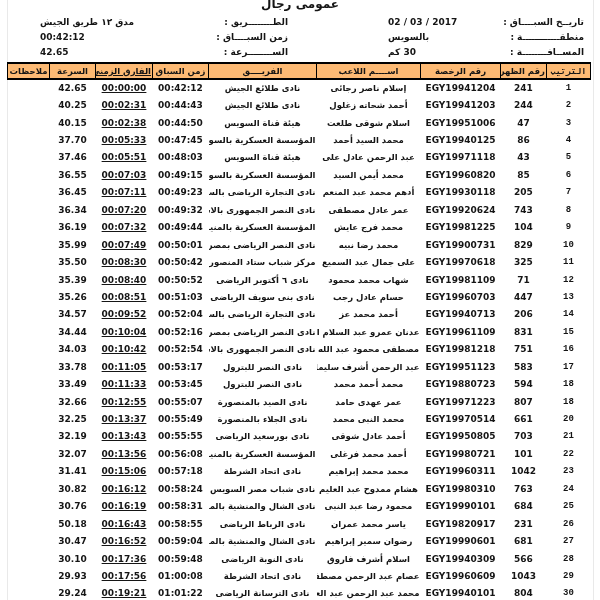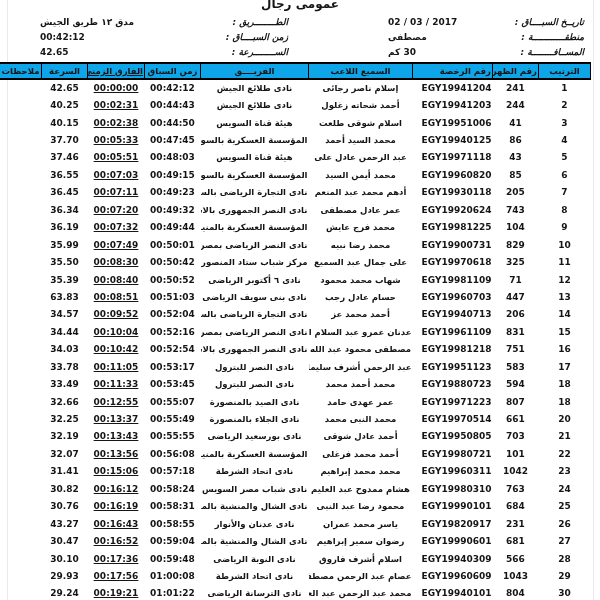--- a/index.html
+++ b/index.html
@@ -20,34 +20,34 @@
     text-align:center;
     font-size:12px;
     margin-top:-3px;
     letter-spacing:0;
   }
 
   .info-block { position:absolute; font-size:9px; }
   .info-right { top:15px; right:16px; width:196px; }
   .info-left  { top:15px; left:40px;  width:248px; }
   .info-row { display:flex; justify-content:space-between; line-height:15px; }
-  .info-label { white-space:nowrap;font-style:italic; }
+  .info-label { white-space:nowrap; }
   .info-value { white-space:nowrap; text-align:right; }
   .num { direction:ltr; unicode-bidi:embed; }
 
   table {
     position:absolute;
     top:62px;
     right:9px;
     width:583px;
     border-collapse:collapse;
     table-layout:fixed;
   }
   thead th {
-    background:#0ea5e9;
+    background:#fdba74;
     border:1px solid #000;
     border-top:2px solid #000;
     border-bottom:2px solid #000;
     font-size:8.5px;
     font-weight:bold;
     height:16px;
     padding:0 1px;
     white-space:nowrap;
     overflow:hidden;
     text-align:center;
@@ -58,23 +58,23 @@
     text-align:center;
     white-space:nowrap;
     overflow:hidden;
     padding:0 1px;
     vertical-align:middle;
   }
   td.c-rank, td.c-back_no, td.c-license, td.c-time, td.c-gap, td.c-speed {
     font-size:9px;
     direction:ltr;
   }
-  .c-rank    { width:52px; }
+  .c-rank    { width:44px;font-family:Liberation Mono, monospace; }
   .c-back_no { width:46px; }
-  .c-license { width:80px;text-align:right; }
+  .c-license { width:80px; }
   .c-name    { width:104px; }
   .c-team    { width:108px;margin-left:44px; }
   .c-time    { width:56px; }
   .c-gap     { width:57px;text-decoration:underline; }
   .c-speed   { width:46px; }
   .c-notes   { width:42px; }
 </style>
 </head>
 <body>
 
@@ -83,21 +83,21 @@
 
 <div class="title">عمومى رجال</div>
 
 <div class="info-block info-right">
   <div class="info-row">
     <span class="info-label">تاريــخ السبــــاق :</span>
     <span class="info-value num">02 / 03 / 2017</span>
   </div>
   <div class="info-row">
     <span class="info-label">منطقــــــــــــة :</span>
-    <span class="info-value">مصطفى</span>
+    <span class="info-value">بالسويس</span>
   </div>
   <div class="info-row">
     <span class="info-label">المســافــــــــة :</span>
     <span class="info-value">30 كم</span>
   </div>
 </div>
 
 <div class="info-block info-left">
   <div class="info-row">
     <span class="info-label">الطــــــــريق :</span>
@@ -112,21 +112,21 @@
     <span class="info-value num">42.65</span>
   </div>
 </div>
 
 <table>
   <thead>
     <tr id="head-row">
         <th class="c-rank">الترتيب</th>
         <th class="c-back_no">رقم الظهر</th>
         <th class="c-license">رقم الرخصة</th>
-        <th class="c-name">السميع اللاعب</th>
+        <th class="c-name">اســــم اللاعب</th>
         <th class="c-team">الفريــــق</th>
         <th class="c-time">زمن السباق</th>
         <th class="c-gap">الفارق الزمنى</th>
         <th class="c-speed">السرعة</th>
         <th class="c-notes">ملاحظات</th>
       </tr>
   </thead>
   <tbody id="body-rows">
       <tr>
         <td class="c-rank">1</td>
@@ -145,21 +145,21 @@
         <td class="c-license">EGY19941203</td>
         <td class="c-name">أحمد شحاته زغلول</td>
         <td class="c-team">نادى طلائع الجيش</td>
         <td class="c-time">00:44:43</td>
         <td class="c-gap">00:02:31</td>
         <td class="c-speed">40.25</td>
         <td class="c-notes"></td>
       </tr>
       <tr>
         <td class="c-rank">3</td>
-        <td class="c-back_no">41</td>
+        <td class="c-back_no">47</td>
         <td class="c-license">EGY19951006</td>
         <td class="c-name">اسلام شوقى طلعت</td>
         <td class="c-team">هيئة قناة السويس</td>
         <td class="c-time">00:44:50</td>
         <td class="c-gap">00:02:38</td>
         <td class="c-speed">40.15</td>
         <td class="c-notes"></td>
       </tr>
       <tr>
         <td class="c-rank">4</td>
@@ -261,21 +261,21 @@
         <td class="c-notes"></td>
       </tr>
       <tr>
         <td class="c-rank">13</td>
         <td class="c-back_no">447</td>
         <td class="c-license">EGY19960703</td>
         <td class="c-name">حسام عادل رجب</td>
         <td class="c-team">نادى بنى سويف الرياضى</td>
         <td class="c-time">00:51:03</td>
         <td class="c-gap">00:08:51</td>
-        <td class="c-speed">63.83</td>
+        <td class="c-speed">35.26</td>
         <td class="c-notes"></td>
       </tr>
       <tr>
         <td class="c-rank">14</td>
         <td class="c-back_no">206</td>
         <td class="c-license">EGY19940713</td>
         <td class="c-name">أحمد محمد عز</td>
         <td class="c-team">نادى التجارة الرياضى بالسويس</td>
         <td class="c-time">00:52:04</td>
         <td class="c-gap">00:09:52</td>
@@ -401,24 +401,24 @@
         <td class="c-time">00:58:31</td>
         <td class="c-gap">00:16:19</td>
         <td class="c-speed">30.76</td>
         <td class="c-notes"></td>
       </tr>
       <tr>
         <td class="c-rank">26</td>
         <td class="c-back_no">231</td>
         <td class="c-license">EGY19820917</td>
         <td class="c-name">ياسر محمد عمران</td>
-        <td class="c-team">نادى عدنان والأنوار</td>
+        <td class="c-team">نادى الرباط الرياضى</td>
         <td class="c-time">00:58:55</td>
         <td class="c-gap">00:16:43</td>
-        <td class="c-speed">43.27</td>
+        <td class="c-speed">50.18</td>
         <td class="c-notes"></td>
       </tr>
       <tr>
         <td class="c-rank">27</td>
         <td class="c-back_no">681</td>
         <td class="c-license">EGY19990601</td>
         <td class="c-name">رضوان سمير إبراهيم</td>
         <td class="c-team">نادى الشال والمنشية بالمنصورة</td>
         <td class="c-time">00:59:04</td>
         <td class="c-gap">00:16:52</td>

